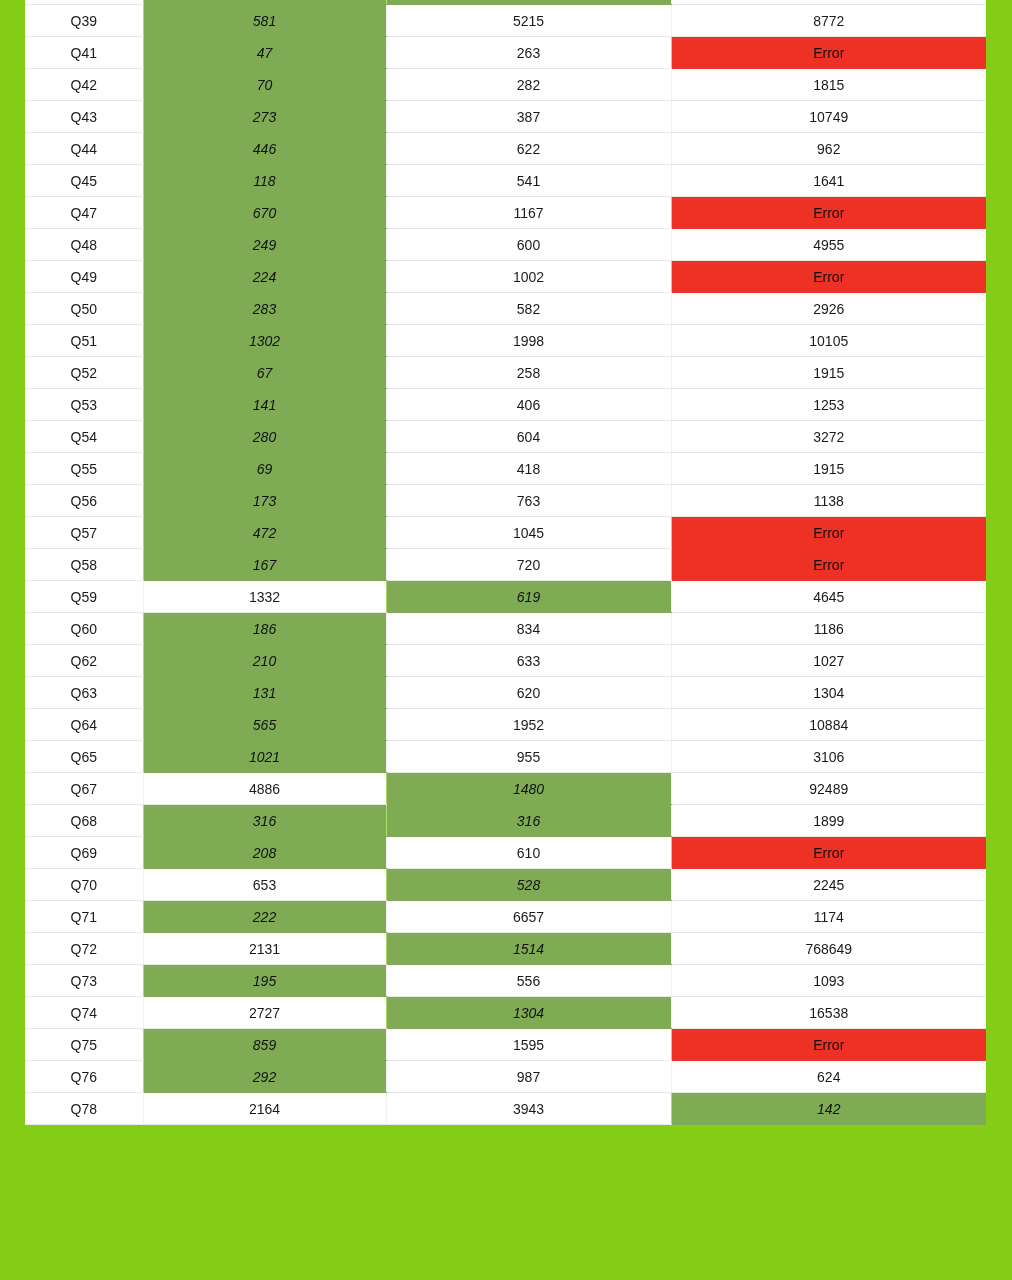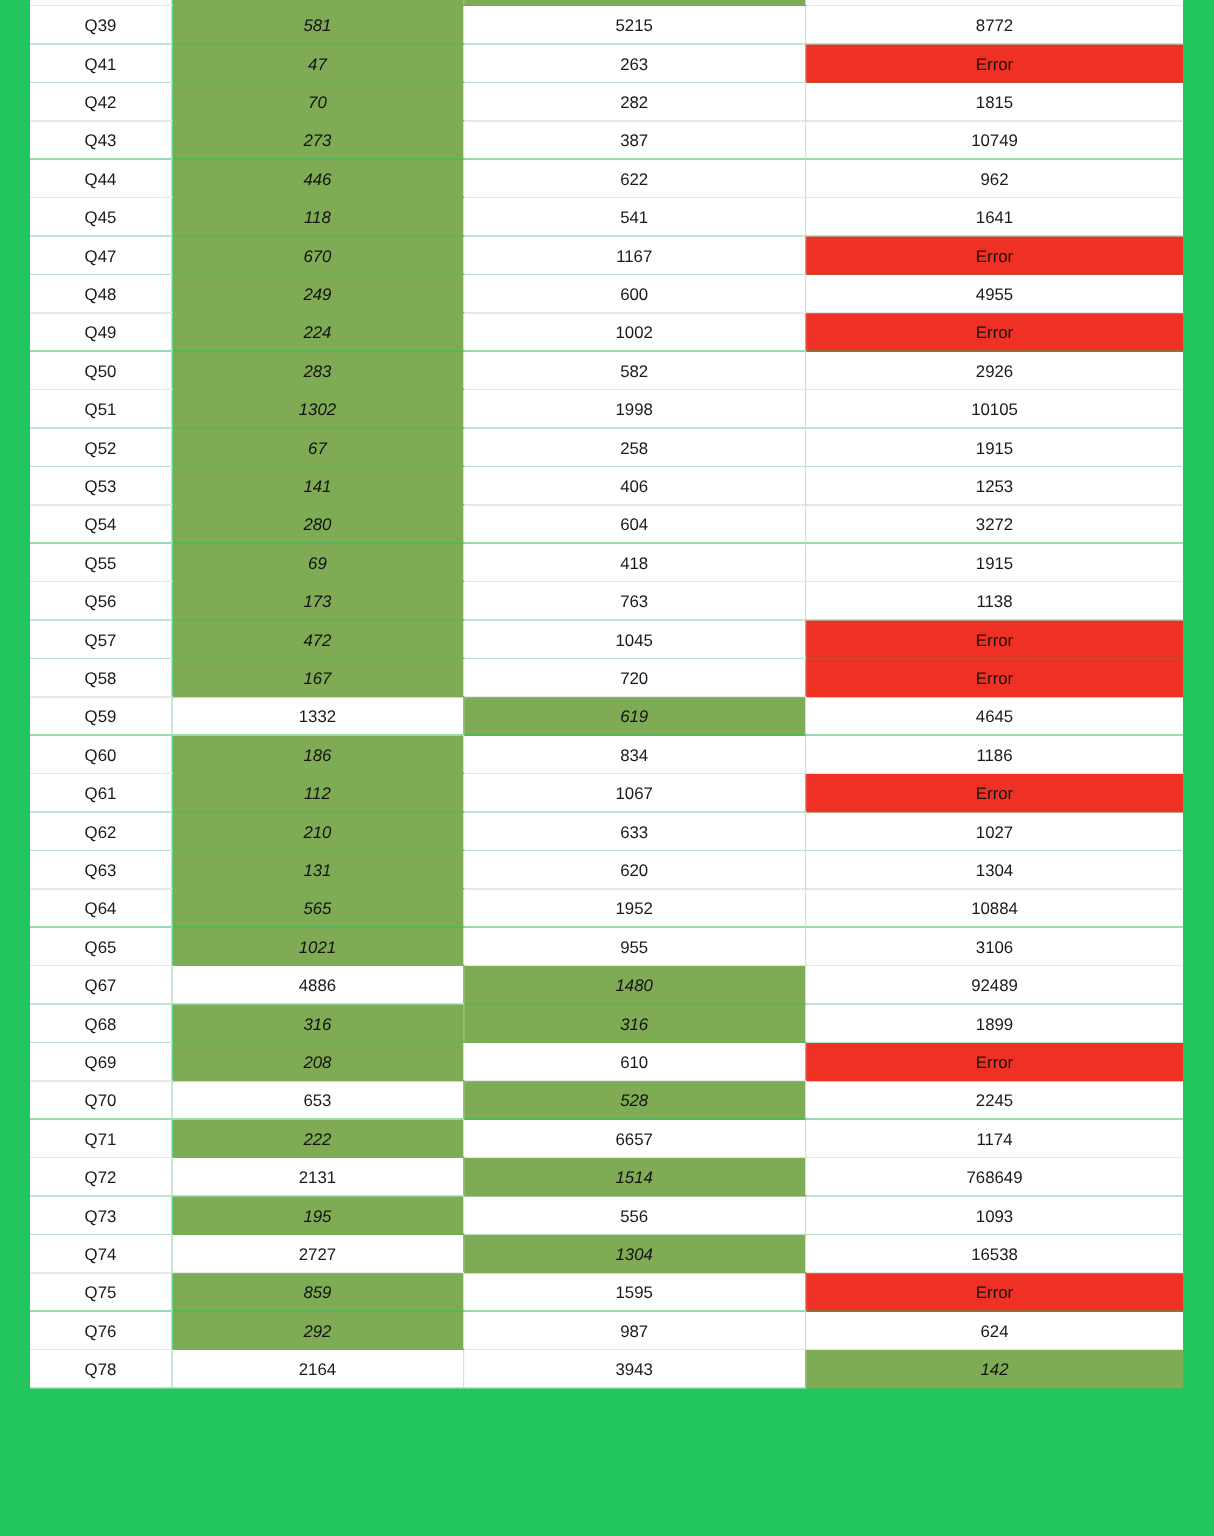--- a/index.html
+++ b/index.html
@@ -10,21 +10,21 @@
   body {
     width: 1012px;
     height: 1280px;
     overflow: hidden;
     font-family: "Liberation Sans", "DejaVu Sans", sans-serif;
   }
   #sheet {
     position: relative;
     width: 1012px;
     height: 1280px;
-    background: #22c55e;
+    background: #84cc16;
     overflow: hidden;
   }
   table.grid {
     position: absolute;
     left: 25px;
     top: -28px;          
     border-collapse: collapse;
     table-layout: fixed;
     width: 961px;
   }
@@ -208,26 +208,20 @@
           <td class="sep-left hl-green">619</td>
           <td class="sep-left">4645</td>
         </tr>
         <tr>
           <td class="label">Q60</td>
           <td class="sep-left hl-green">186</td>
           <td class="sep-left">834</td>
           <td class="sep-left">1186</td>
         </tr>
         <tr>
-          <td class="label">Q61</td>
-          <td class="sep-left hl-green">112</td>
-          <td class="sep-left">1067</td>
-          <td class="sep-left hl-red">Error</td>
-        </tr>
-        <tr>
           <td class="label">Q62</td>
           <td class="sep-left hl-green">210</td>
           <td class="sep-left">633</td>
           <td class="sep-left">1027</td>
         </tr>
         <tr>
           <td class="label">Q63</td>
           <td class="sep-left hl-green">131</td>
           <td class="sep-left">620</td>
           <td class="sep-left">1304</td>

